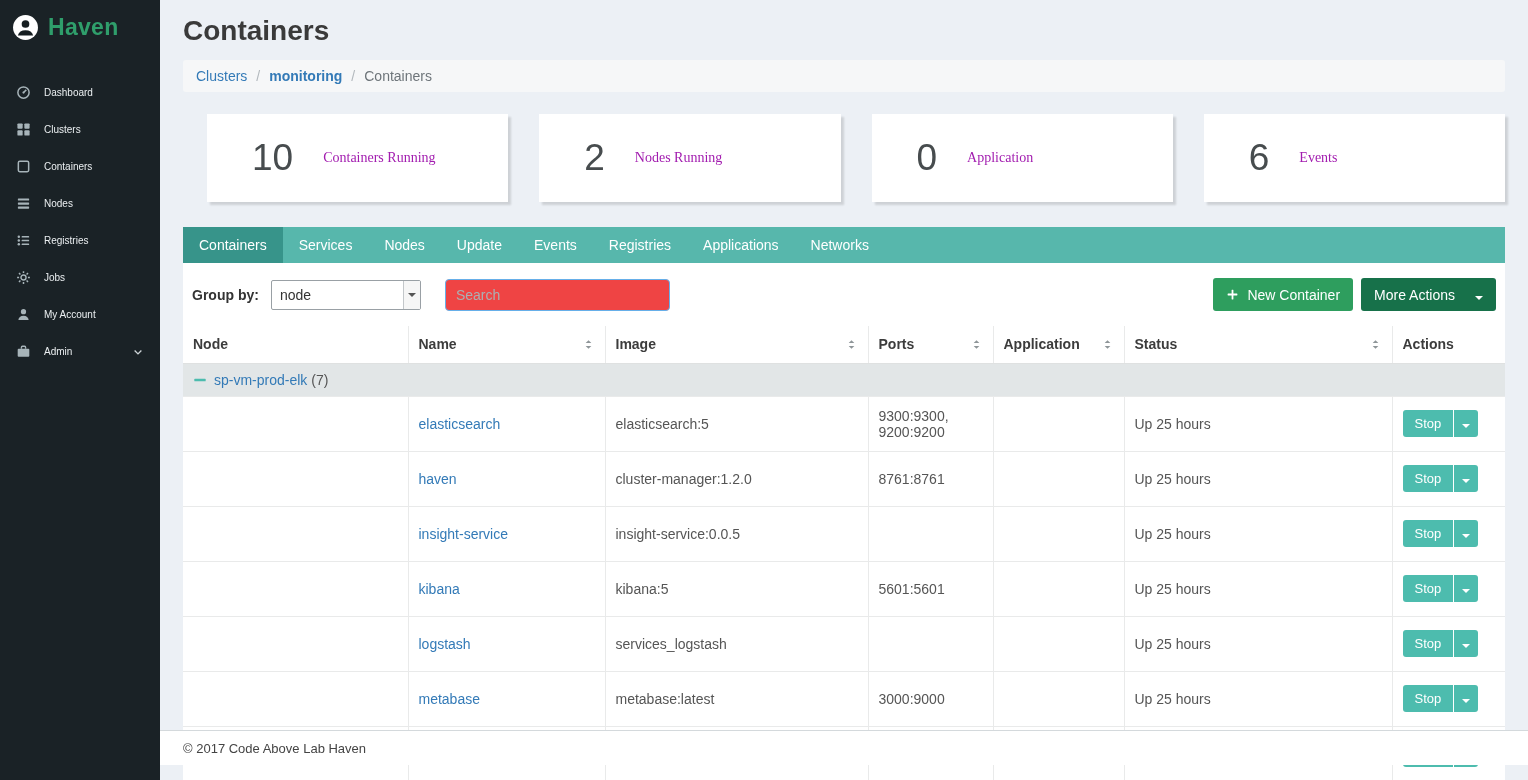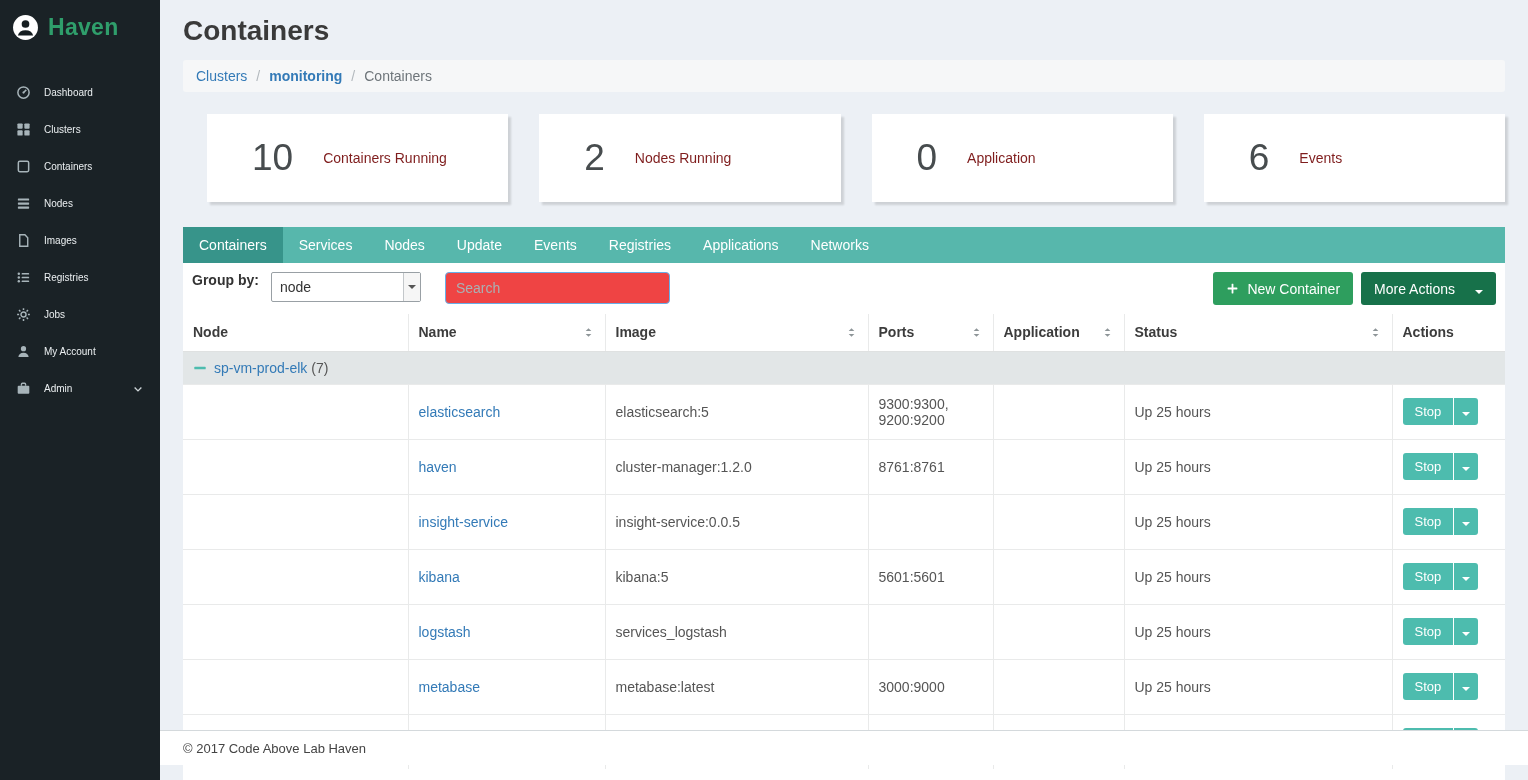--- a/index.html
+++ b/index.html
@@ -29,28 +29,28 @@
 
   .breadcrumb { display: flex; align-items: center; gap: 9px; background: #f6f7f8; border-radius: 3px; padding: 8px 13px; font-size: 14px; margin-bottom: 22px; }
   .bc-item { color: #6e757a; }
   .bc-item.bc-link { color: var(--link-blue, #337ab7); cursor: pointer; }
   .bc-item.bc-bold { font-weight: 700; }
   .bc-sep { color: #b3b9bd; }
 
   .stats { display: flex; gap: 31px; margin-bottom: 25px; padding-left: 24px; }
   .stat-card { flex: 1; background: #fff; height: 88px; display: flex; align-items: center; padding-left: 45px; gap: 30px; box-shadow: 3px 3px 2px rgba(0,0,0,0.13); }
   .stat-value { font-size: 37px; color: #474c4e; }
-  .stat-label { font-size: 14px; color: #7f1d1d; }
+  .stat-label { font-size: 14px; color: #a21caf; font-family: Liberation Serif, serif; }
 
   .tabs { display: flex; background: var(--tab-bar, #57b7ac); }
   .tab { padding: 10px 16px; font-size: 14px; color: #fff; cursor: pointer; }
   .tab.active { background: var(--tab-active, #37948a); }
 
   .panel { background: #fff; min-height: 520px; }
-  .toolbar { display: flex; padding: 9px 9px; }
+  .toolbar { display: flex; align-items: center; padding: 15px 9px; }
   .groupby-label { font-weight: 700; font-size: 14px; color: #333; margin-right: 12px; }
   .select { width: 150px; height: 30px; border: 1px solid #99a0a5; background: #fff; display: flex; align-items: center; position: relative; padding: 0 24px 0 8px; font-size: 14px; color: #333; cursor: pointer; border-radius: 2px; }
   .select-arrow { position: absolute; right: 0; top: 0; bottom: 0; width: 17px; border-left: 1px solid #c3c7ca; display: flex; align-items: center; justify-content: center; color: #555; background: #f6f6f6; }
   .search { margin-left: 24px; width: 225px; height: 32px; border: 1.5px solid #66afe9; border-radius: 4px; padding: 0 10px; font-size: 14px; color: #333; outline: none; background: #ef4444; font-family: inherit; }
   .search::placeholder { color: #aab0b4; }
   .toolbar-right { margin-left: auto; display: flex; gap: 8px; }
   .btn-new { display: flex; align-items: center; gap: 8px; background: var(--green-primary, #2e9e5e); color: #fff; border: none; height: 33px; padding: 0 13px; font-size: 14px; border-radius: 3px; cursor: pointer; font-family: Liberation Sans, sans-serif; }
   .btn-more { display: flex; align-items: center; gap: 20px; background: var(--green-dark, #17714a); color: #fff; border: none; height: 33px; padding: 0 13px; font-size: 14px; border-radius: 3px; cursor: pointer; font-family: inherit; }
   .plus-ic { display: inline-flex; }
   .css-caret { display: inline-block; width: 0; height: 0; border-left: 4px solid transparent; border-right: 4px solid transparent; border-top: 4px solid currentColor; }
@@ -125,28 +125,20 @@
             <svg viewBox="0 0 16 16" width="15" height="15" fill="currentColor">
               <rect x="2" y="2.6" width="12" height="2.3" rx="0.6"></rect>
               <rect x="2" y="6.9" width="12" height="2.3" rx="0.6"></rect>
               <rect x="2" y="11.2" width="12" height="2.3" rx="0.6"></rect>
             </svg>
           </span>
           <span class="nav-label">Nodes</span>
         </a>
         <a class="nav-item">
           <span class="nav-icon">
-            <svg viewBox="0 0 16 16" width="15" height="15">
-              <path d="M4 1.8h5.5L12.5 5v9.2H4z" fill="none" stroke="currentColor" stroke-width="1.5"></path>
-            </svg>
-          </span>
-          <span class="nav-label">Images</span>
-        </a>
-        <a class="nav-item">
-          <span class="nav-icon">
             <svg viewBox="0 0 16 16" width="15" height="15" fill="currentColor">
               <circle cx="3" cy="4" r="1.3"></circle>
               <circle cx="3" cy="8" r="1.3"></circle>
               <circle cx="3" cy="12" r="1.3"></circle>
               <rect x="6" y="3.2" width="8" height="1.7" rx="0.5"></rect>
               <rect x="6" y="7.2" width="8" height="1.7" rx="0.5"></rect>
               <rect x="6" y="11.2" width="8" height="1.7" rx="0.5"></rect>
             </svg>
           </span>
           <span class="nav-label">Registries</span>

